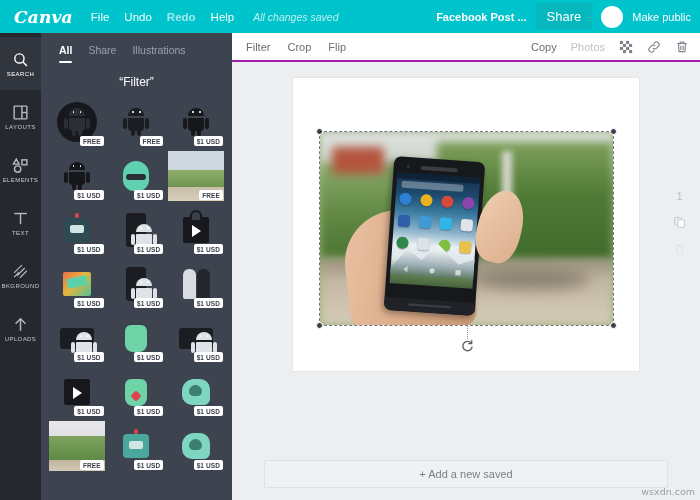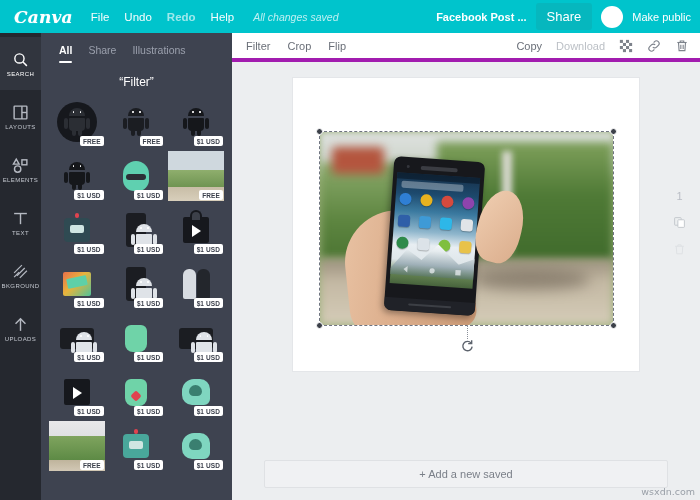--- a/index.html
+++ b/index.html
@@ -226,21 +226,21 @@
   .bot-shape .ant {
     position: absolute; left: 11px; top: -5px; width: 4px; height: 5px;
     background: #e0434f; border-radius: 2px;
   }
 
   
   .editor { flex: 1; display: flex; flex-direction: column; background: #eceef0; min-width: 0; }
   .toolbar {
     height: 29px; min-height: 29px;
     background: #ffffff;
-    border-bottom: 4px solid #a21caf;
+    border-bottom: 2px solid #a21caf;
     display: flex; align-items: center;
     padding: 0 11px 0 14px; gap: 17px;
   }
   .tool-txt { font-size: 11px; color: #6a6f78; white-space: nowrap; }
   .tool-txt.muted { color: #bcc0c6; }
   .toolbar-right { margin-left: auto; display: flex; align-items: center; gap: 14px; }
   .tool-ico { width: 14px; height: 14px; display: block; }
 
   .canvas-area {
     flex: 1; position: relative;
@@ -765,21 +765,21 @@
 
     <div class="editor">
 
       <div class="toolbar">
         <div class="tool-txt">Filter</div>
         <div class="tool-txt">Crop</div>
         <div class="tool-txt">Flip</div>
 
         <div class="toolbar-right">
           <div class="tool-txt">Copy</div>
-          <div class="tool-txt muted">Download</div>
+          <div class="tool-txt muted">Photos</div>
 
           <svg class="tool-ico" viewBox="0 0 16 16">
             <rect x="1" y="1" width="14" height="14" fill="#ffffff"></rect>
             <g fill="#7d828b">
               <rect x="1" y="1" width="3.5" height="3.5"></rect>
                 <rect x="8" y="1" width="3.5" height="3.5"></rect>
               <rect x="4.5" y="4.5" width="3.5" height="3.5"></rect>
                 <rect x="11.5" y="4.5" width="3.5" height="3.5"></rect>
               <rect x="1" y="8" width="3.5" height="3.5"></rect>
                 <rect x="8" y="8" width="3.5" height="3.5"></rect>

